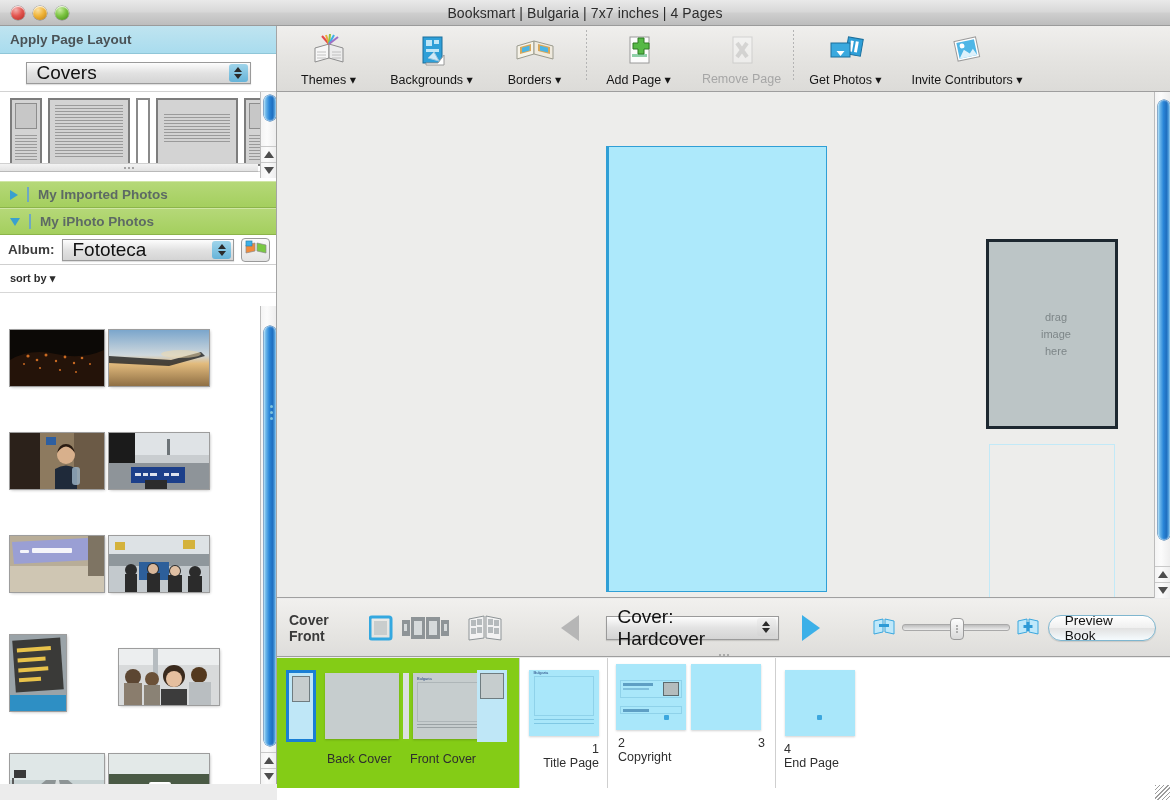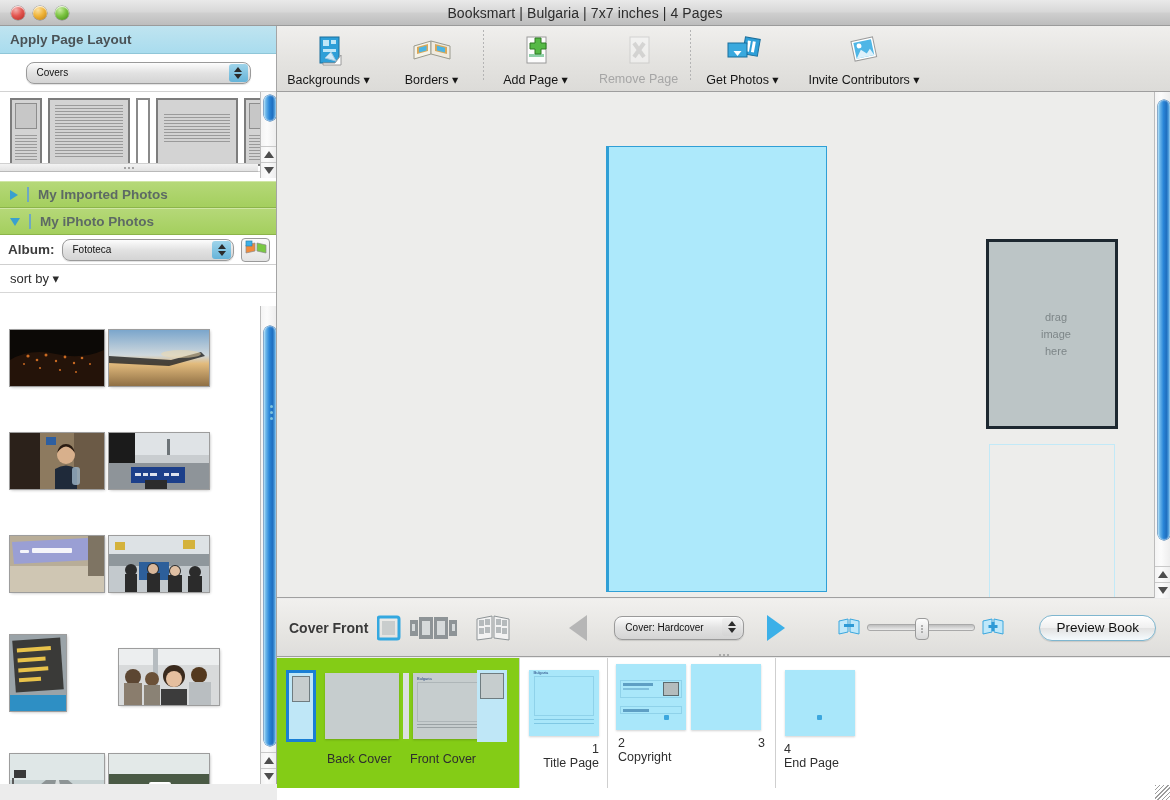--- a/index.html
+++ b/index.html
@@ -70,24 +70,24 @@
   #panel-header {
     height: 28px; background: linear-gradient(to bottom,#bfe4f0,#a9dcee);
     border-bottom: 1px solid #8fc6d8;
     display: flex; align-items: center; padding-left: 10px;
   }
   #panel-header span { font-size: 13.5px; font-weight: bold; color: #4a5256; }
 
   .popup-row { height: 38px; display: flex; align-items: center; justify-content: center;
                background: #fff; border-bottom: 1px solid #d2d2d2; }
   .popup {
-    position: relative; height: 22px; border: 1px solid #9a9a9a; border-radius: 8px;
+    position: relative; height: 22px; border: 1px solid #9a9a9a; border-radius: 0;
     background: linear-gradient(to bottom,#fdfdfd,#e2e2e2 50%,#d4d4d4 100%);
     display: flex; align-items: center; padding: 0 26px 0 10px;
-    font-size: 10px; color: #111; box-shadow: 0 1px 1px rgba(0,0,0,.12); text-align: right;
+    font-size: 19px; color: #111; box-shadow: 0 1px 1px rgba(0,0,0,.12);
   }
   .popup .stepper {
     position: absolute; right: 2px; top: 1px; width: 19px; height: 18px;
     border-radius: 3px;
     background: linear-gradient(to bottom,#9fd4ea,#66b4d9);
     display: flex; flex-direction: column; align-items: center; justify-content: center; gap: 2px;
   }
   .stepper .ar { width: 0; height: 0; border-left: 4px solid transparent; border-right: 4px solid transparent; }
   .stepper .up { border-bottom: 5px solid #2b2b2b; }
   .stepper .dn { border-top: 5px solid #2b2b2b; }
@@ -134,21 +134,21 @@
   }
   .album-row .lbl { font-size: 13.5px; font-weight: bold; color: #3c3c3c; }
   .album-row .popup { flex: 1; }
   .book-btn {
     width: 29px; height: 24px; border: 1px solid #9a9a9a; border-radius: 4px;
     background: linear-gradient(to bottom,#fafafa,#e3e3e3);
     display: flex; align-items: center; justify-content: center;
   }
   .sortby { height: 28px; display: flex; align-items: center; gap: 6px; padding-left: 10px;
             background: #fff; border-bottom: 1px solid #d7d7d7; }
-  .sortby span { font-size: 13px; color: #2c2c2c; }
+  .sortby span { font-size: 11px; color: #2c2c2c; font-weight: bold; }
 
   
   #photo-area { position: absolute; left: 0; top: 280px; right: 0; bottom: 0;
                 background: #fff; overflow: hidden; }
   #photo-grid { position: absolute; left: 0; top: 0; width: 248px; }
   .prow { height: 103px; display: flex; align-items: center; gap: 5px; padding-left: 10px; }
   .thumb { box-shadow: 0 0 0 1px #9d9d9d, 1px 1px 3px rgba(0,0,0,.3); overflow: hidden; }
 
   
   .sb {
@@ -261,20 +261,38 @@
     <div class="traffic">
       <div class="tl tl-close"></div>
       <div class="tl tl-min"></div>
       <div class="tl tl-max"></div>
     </div>
     <div id="window-title">Booksmart  |  Bulgaria  |  7x7 inches  |  4 Pages</div>
   </div>
 
   <div id="toolbar">
 
+    <div class="tb-item">
+      <div class="tb-ico">
+        <svg width="40" height="38" viewBox="0 0 40 38">
+          <path d="M6 30 L20 26 L20 12 L6 16 Z" fill="#f7f7f7" stroke="#8d8d8d"></path>
+          <path d="M34 30 L20 26 L20 12 L34 16 Z" fill="#ececec" stroke="#8d8d8d"></path>
+          <path d="M20 12 L13 4" stroke="#e24b4b" stroke-width="2"></path>
+          <path d="M20 12 L17 3" stroke="#f0a83a" stroke-width="2"></path>
+          <path d="M20 12 L21 2" stroke="#8dc63f" stroke-width="2"></path>
+          <path d="M20 12 L25 3" stroke="#3cb0e8" stroke-width="2"></path>
+          <path d="M20 12 L29 5" stroke="#a06fc4" stroke-width="2"></path>
+          <g stroke="#b5b5b5" stroke-width=".8">
+            <path d="M8 20 h9 M8 23 h9 M8 26 h9"></path>
+              <path d="M23 20 h9 M23 23 h9 M23 26 h9"></path>
+          </g>
+        </svg>
+      </div>
+      <div class="tb-lbl">Themes ▾</div>
+    </div>
 
     <div class="tb-item">
       <div class="tb-ico">
         <svg width="40" height="38" viewBox="0 0 40 38">
           <rect x="11" y="5" width="19" height="26" fill="#2e9fd8" stroke="#1b6f9c"></rect>
           <rect x="14" y="8" width="6" height="6" fill="#bfe6f7"></rect>
           <rect x="22" y="8" width="5" height="4" fill="#bfe6f7"></rect>
           <rect x="14" y="17" width="13" height="3" fill="#bfe6f7"></rect>
           <path d="M14 31 L26 31 L32 23 L32 33 L14 33 Z" fill="#ffffff" stroke="#9a9a9a"></path>
           <path d="M16 26 l6 -6 l5 9 z" fill="#cfe9f7" stroke="#9ec6dd"></path>

